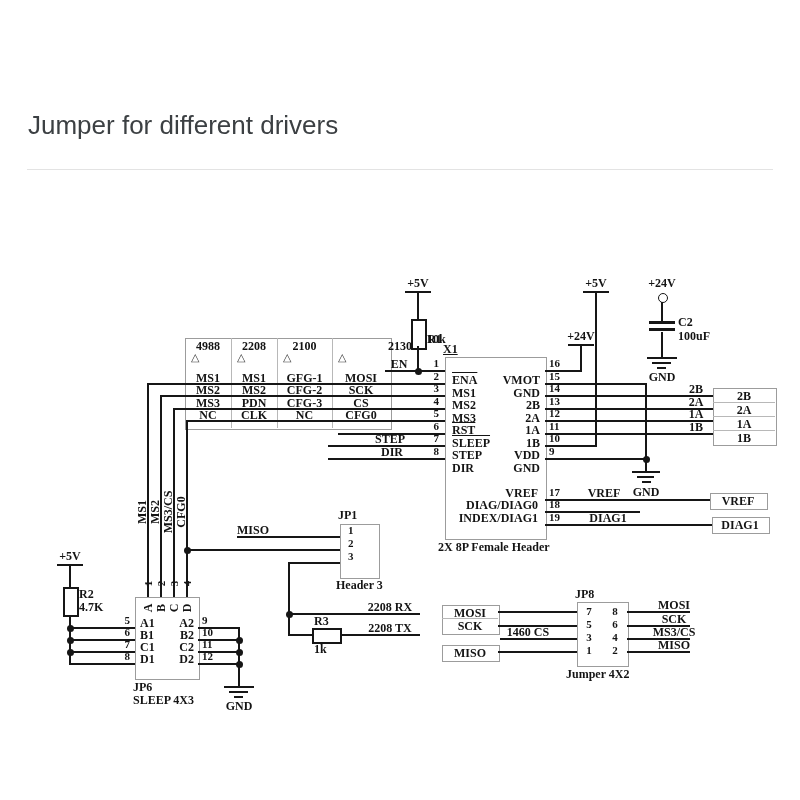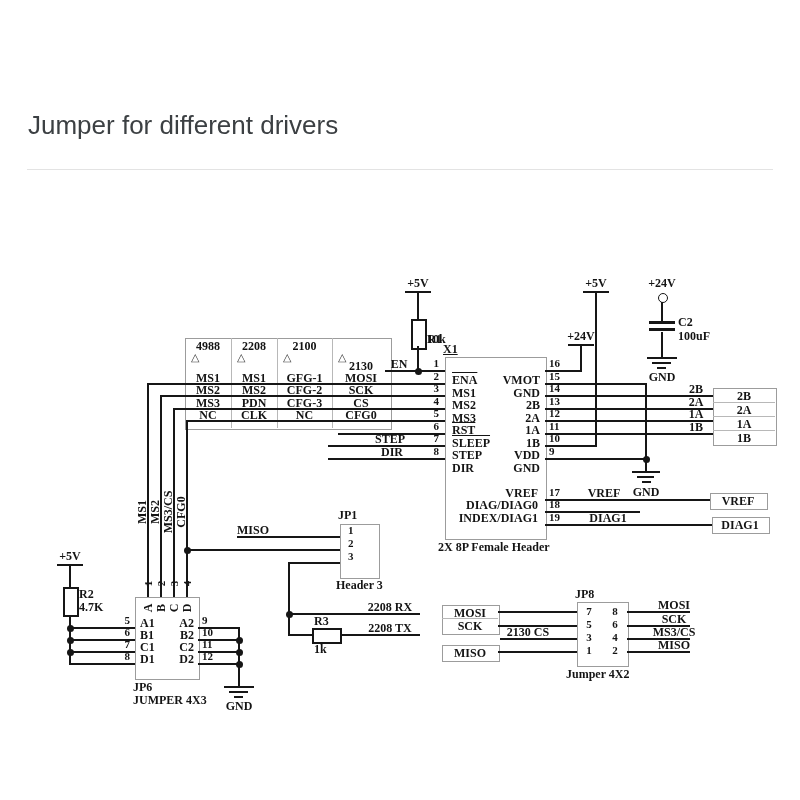--- a/index.html
+++ b/index.html
@@ -70,21 +70,21 @@
     <div class="wh" style="left:568px;top:344px;width:26px;"></div>
     <div class="wv" style="left:580px;top:345px;height:27px;"></div>
 
     <div class="box" style="left:185px;top:338px;width:205px;height:90px;"></div>
     <div class="lt" style="left:231px;top:338px;width:1px;height:90px;"></div>
     <div class="lt" style="left:277px;top:338px;width:1px;height:90px;"></div>
     <div class="lt" style="left:332px;top:338px;width:1px;height:90px;"></div>
     <span class="t c" style="left:185px;top:340px;width:46px;">4988</span>
     <span class="t c" style="left:231px;top:340px;width:46px;">2208</span>
     <span class="t c" style="left:277px;top:340px;width:55px;">2100</span>
-    <span class="t c" style="left:332px;top:360px;width:58px;">2130</span>
+    <span class="t c" style="left:332px;top:340px;width:58px;padding-left:39px;">2130</span>
     <span class="tri" style="left:191px;top:352px;">△</span>
     <span class="tri" style="left:237px;top:352px;">△</span>
     <span class="tri" style="left:283px;top:352px;">△</span>
     <span class="tri" style="left:338px;top:352px;">△</span>
 
     <span class="t c" style="left:185px;top:372px;width:46px;">MS1</span>
     <span class="t c" style="left:231px;top:372px;width:46px;">MS1</span>
     <span class="t c" style="left:277px;top:372px;width:55px;">GFG-1</span>
     <span class="t c" style="left:332px;top:372px;width:58px;">MOSI</span>
 
@@ -280,21 +280,21 @@
     <div class="dot" style="left:236px;top:637px;"></div>
     <div class="dot" style="left:236px;top:649px;"></div>
     <div class="dot" style="left:236px;top:661px;"></div>
     <div>
       <div class="wh" style="left:224px;top:686px;width:30px;"></div>
       <div class="wh" style="left:229px;top:691px;width:19px;"></div>
       <div class="wh" style="left:234px;top:696px;width:9px;"></div>
     </div>
     <span class="t c" style="left:222px;top:700px;width:34px;">GND</span>
     <span class="t" style="left:133px;top:681px;">JP6</span>
-    <span class="t" style="left:133px;top:694px;">JUMPER 4X3</span>
+    <span class="t" style="left:133px;top:694px;">SLEEP 4X3</span>
 
     <span class="t" style="left:575px;top:588px;">JP8</span>
     <div class="box" style="left:577px;top:602px;width:50px;height:63px;"></div>
     <span class="t p c" style="left:583px;top:606px;width:12px;">7</span>
     <span class="t p c" style="left:583px;top:619px;width:12px;">5</span>
     <span class="t p c" style="left:583px;top:632px;width:12px;">3</span>
     <span class="t p c" style="left:583px;top:645px;width:12px;">1</span>
     <span class="t p c" style="left:609px;top:606px;width:12px;">8</span>
     <span class="t p c" style="left:609px;top:619px;width:12px;">6</span>
     <span class="t p c" style="left:609px;top:632px;width:12px;">4</span>
@@ -303,21 +303,21 @@
 
     <div class="box" style="left:442px;top:605px;width:56px;height:28px;"></div>
     <div class="lt" style="left:442px;top:618px;width:56px;height:1px;"></div>
     <span class="t c" style="left:442px;top:607px;width:56px;">MOSI</span>
     <span class="t c" style="left:442px;top:620px;width:56px;">SCK</span>
     <div class="box" style="left:442px;top:645px;width:56px;height:15px;"></div>
     <span class="t c" style="left:442px;top:647px;width:56px;">MISO</span>
     <div class="wh" style="left:498px;top:611px;width:79px;"></div>
     <div class="wh" style="left:498px;top:625px;width:79px;"></div>
     <div class="wh" style="left:500px;top:638px;width:77px;"></div>
-    <span class="t c" style="left:500px;top:626px;width:56px;">2130 CS</span>
+    <span class="t c" style="left:500px;top:626px;width:56px;">1460 CS</span>
     <div class="wh" style="left:498px;top:651px;width:79px;"></div>
 
     <div class="wh" style="left:627px;top:611px;width:63px;"></div>
     <div class="wh" style="left:627px;top:625px;width:63px;"></div>
     <div class="wh" style="left:627px;top:638px;width:63px;"></div>
     <div class="wh" style="left:627px;top:651px;width:63px;"></div>
     <span class="t c" style="left:652px;top:599px;width:44px;">MOSI</span>
     <span class="t c ov" style="left:656px;top:613px;width:36px;">SCK</span>
     <span class="t c" style="left:648px;top:626px;width:52px;">MS3/CS</span>
     <span class="t c" style="left:654px;top:639px;width:40px;">MISO</span>

